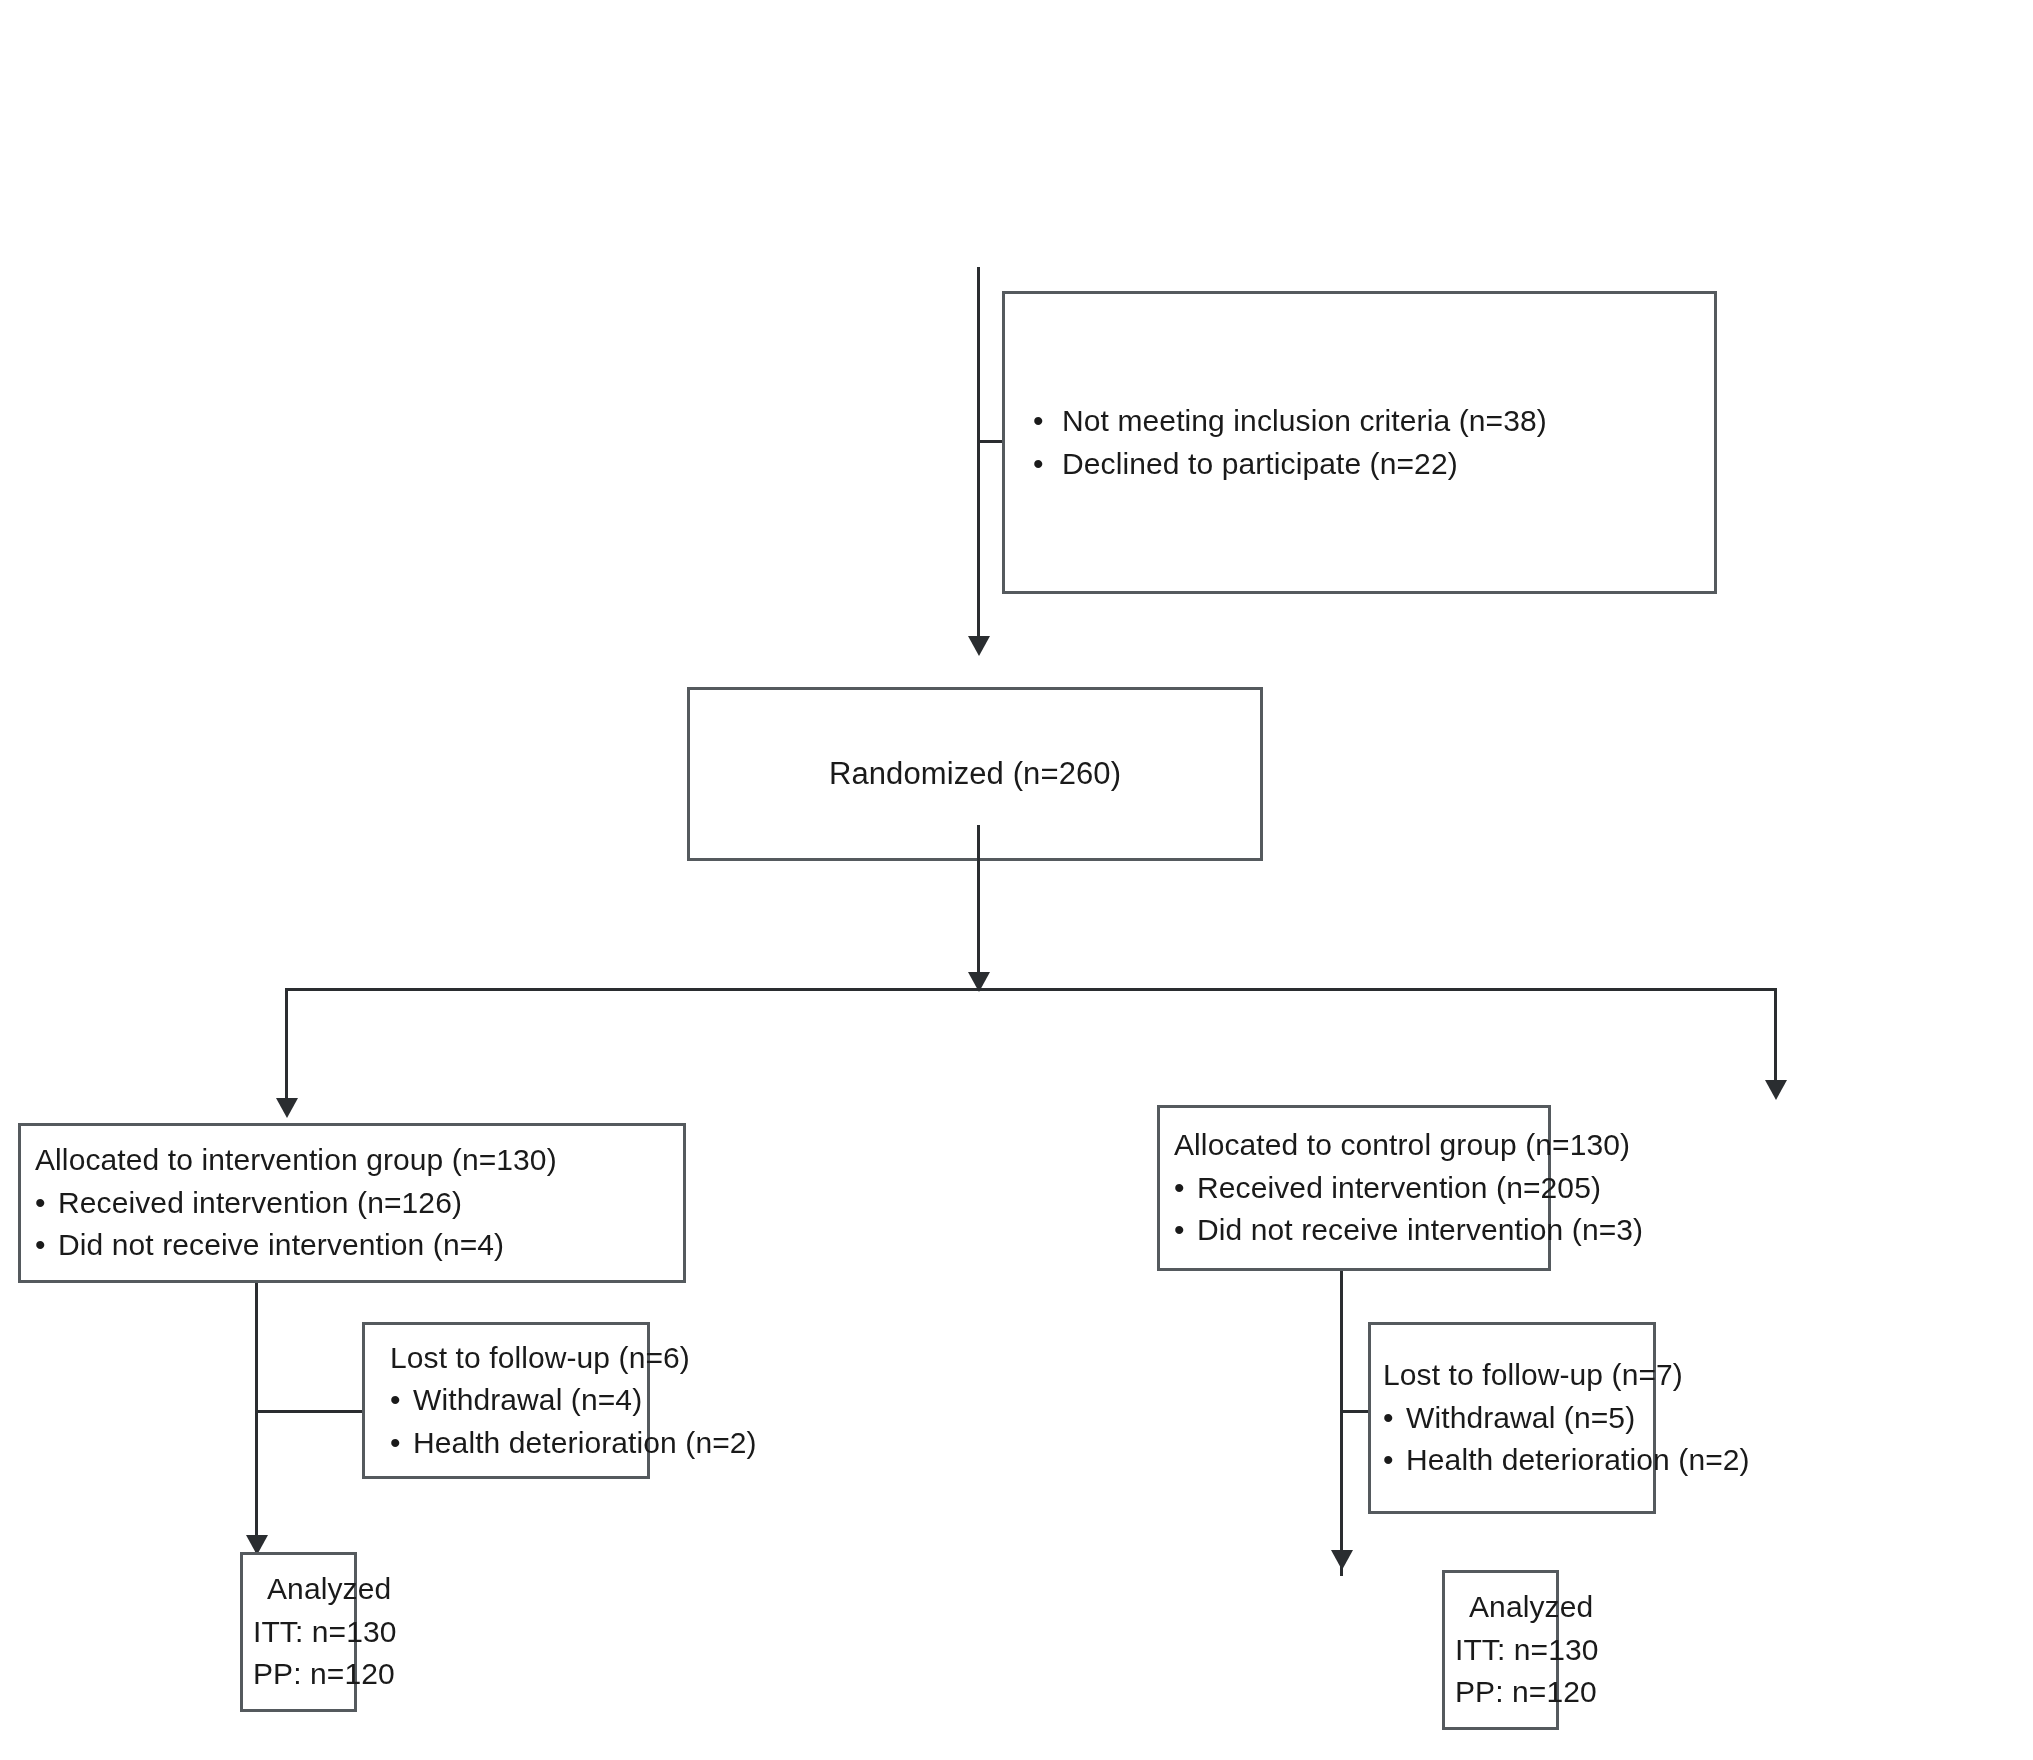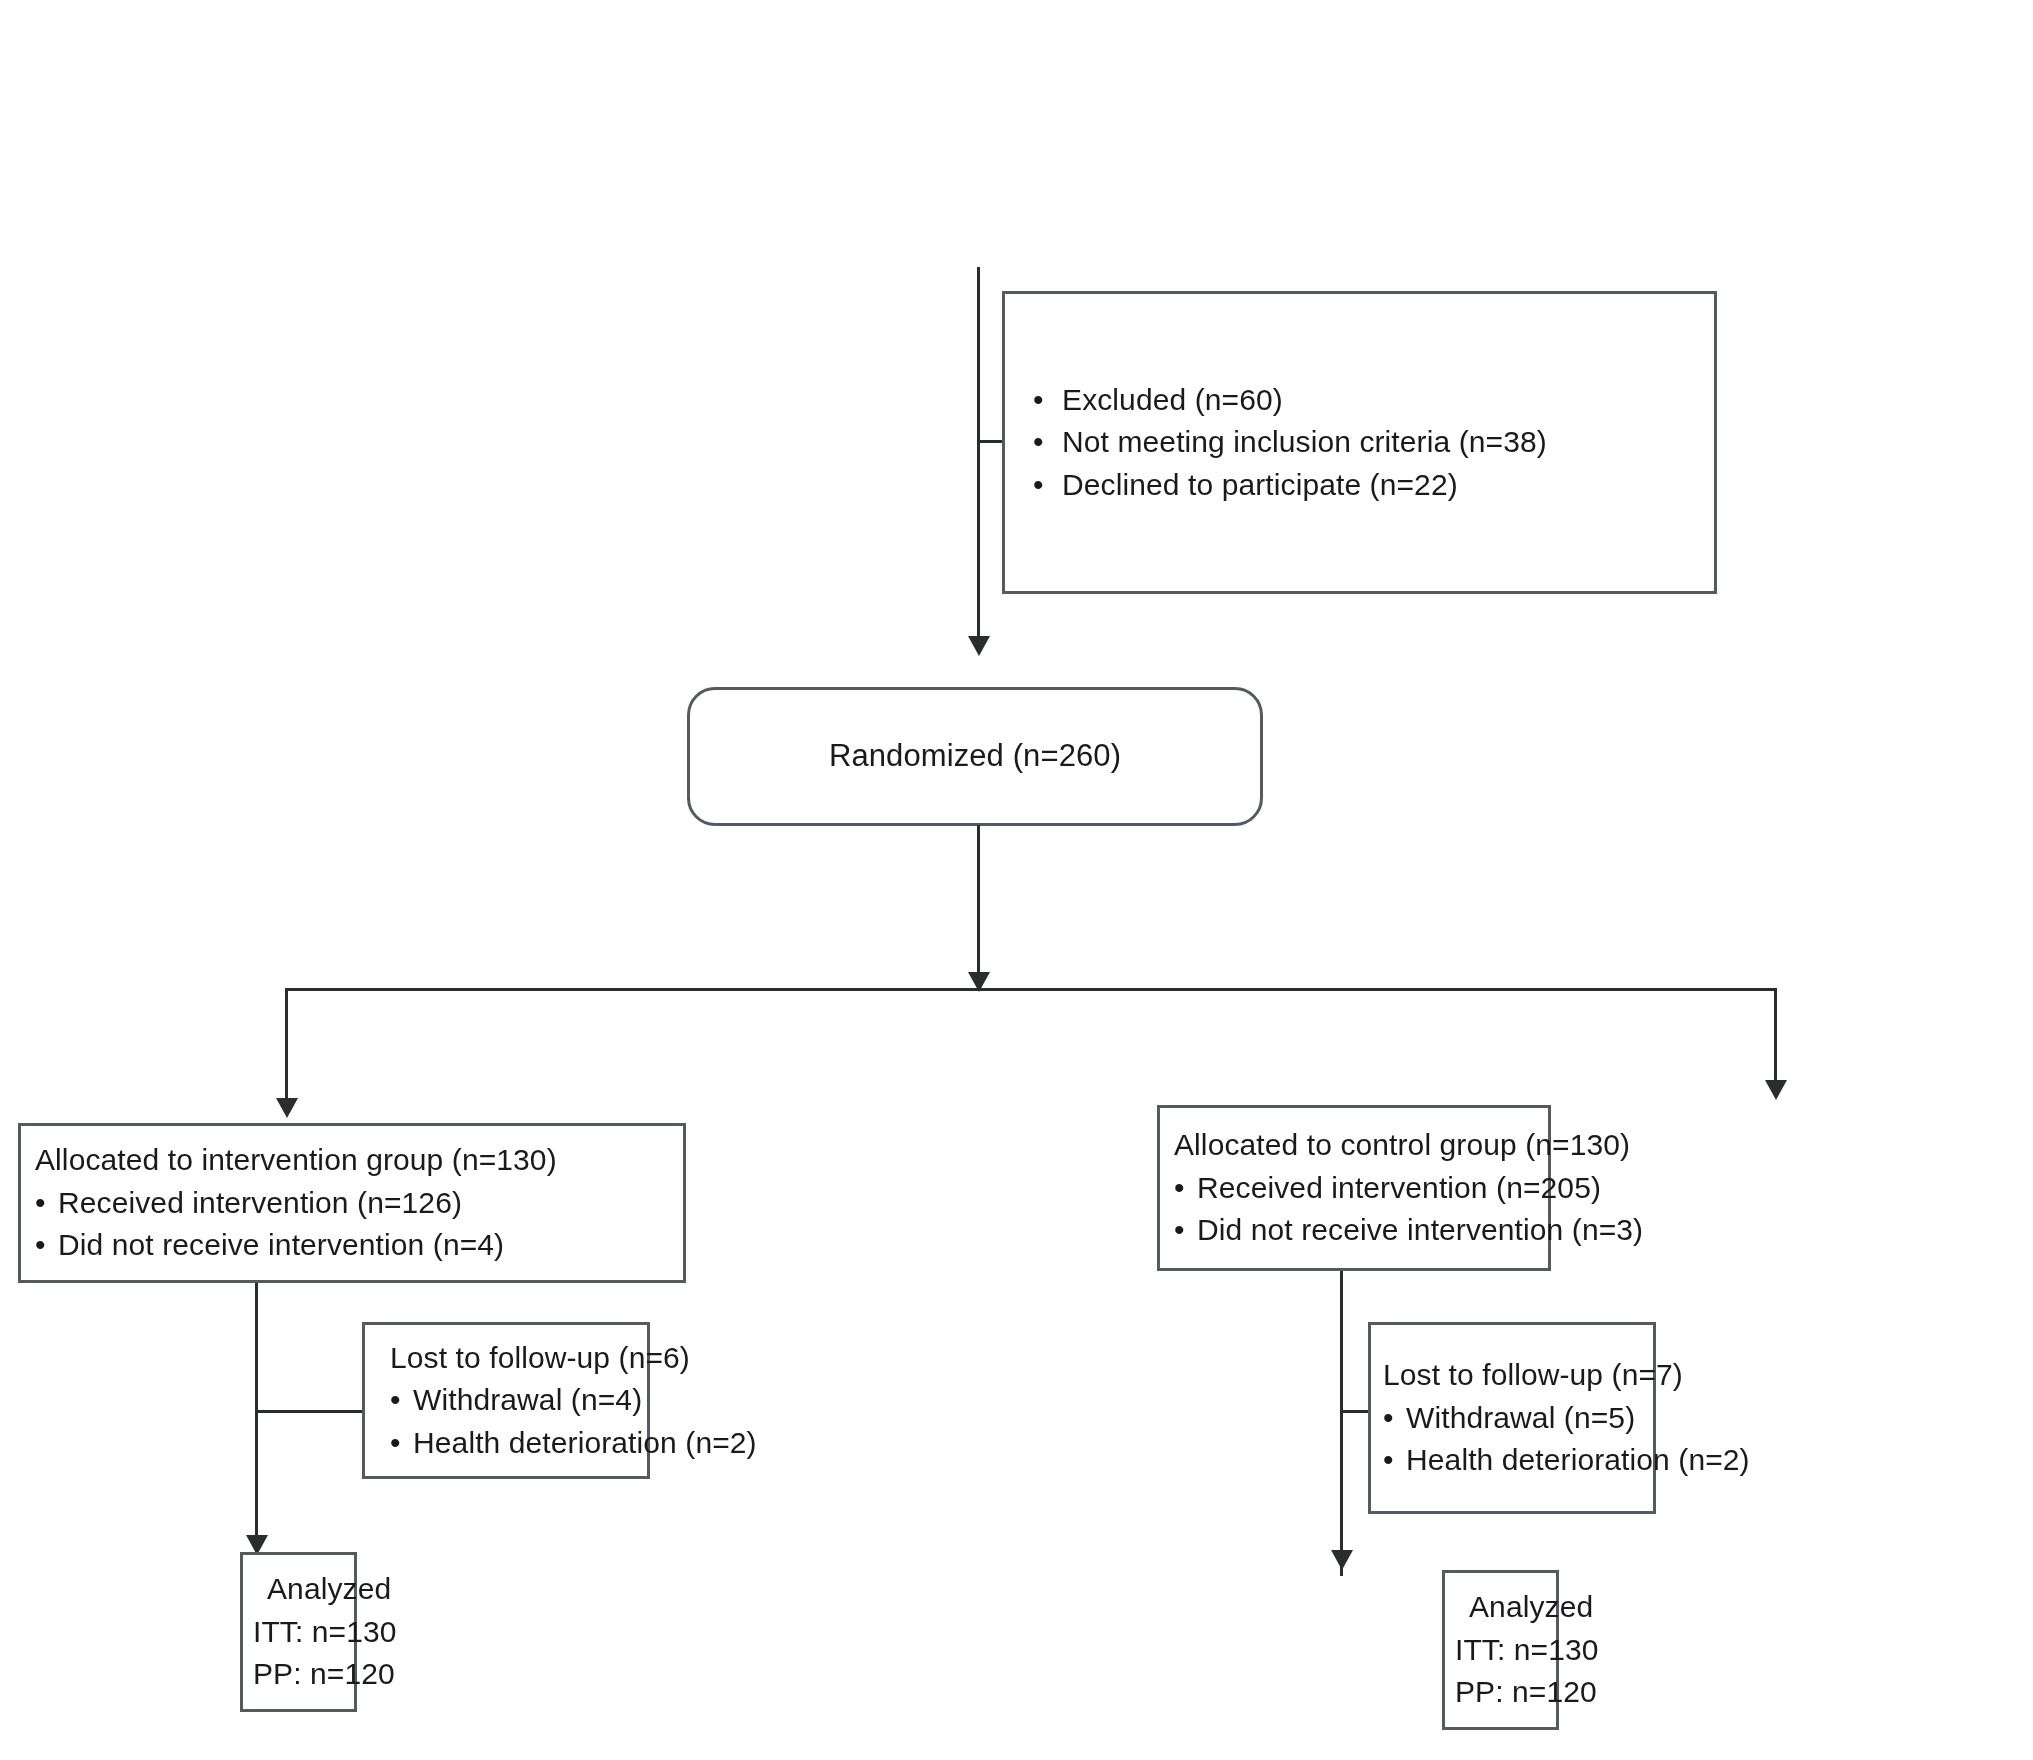--- a/index.html
+++ b/index.html
@@ -74,34 +74,30 @@
 
   <div class="line vline" style="left:977px; top:267px; height:375px;"></div>
   <div class="arrowhead" style="left:968px; top:636px;"></div>
 
   <div class="line hline" style="left:977px; top:440px; width:28px;"></div>
 
   <div class="node" style="left:1002px; top:291px; width:715px; height:303px;">
     <div class="stack" style="padding-left:28px;">
       <div class="bullet-row txt">
         <span class="bullet-dot">•</span>
-        <span>Excluded (n=60)</span>
-      </div>
-      <div class="bullet-row txt">
-        <span class="bullet-dot">•</span>
         <span>Not meeting inclusion criteria (n=38)</span>
       </div>
       <div class="bullet-row txt">
         <span class="bullet-dot">•</span>
         <span>Declined to participate (n=22)</span>
       </div>
     </div>
   </div>
 
-  <div class="node center" style="left:687px; top:687px; width:576px; height:139px;border-radius:28px;">
+  <div class="node center" style="left:687px; top:687px; width:576px; height:174px;">
     <div class="txt big">Randomized (n=260)</div>
   </div>
 
   <div class="line vline" style="left:977px; top:825px; height:163px;"></div>
   <div class="arrowhead" style="left:968px; top:972px;"></div>
 
   <div class="line hline" style="left:285px; top:988px; width:1492px;"></div>
 
   <div class="line vline" style="left:285px; top:988px; height:118px;"></div>
   <div class="arrowhead" style="left:276px; top:1098px;"></div>

